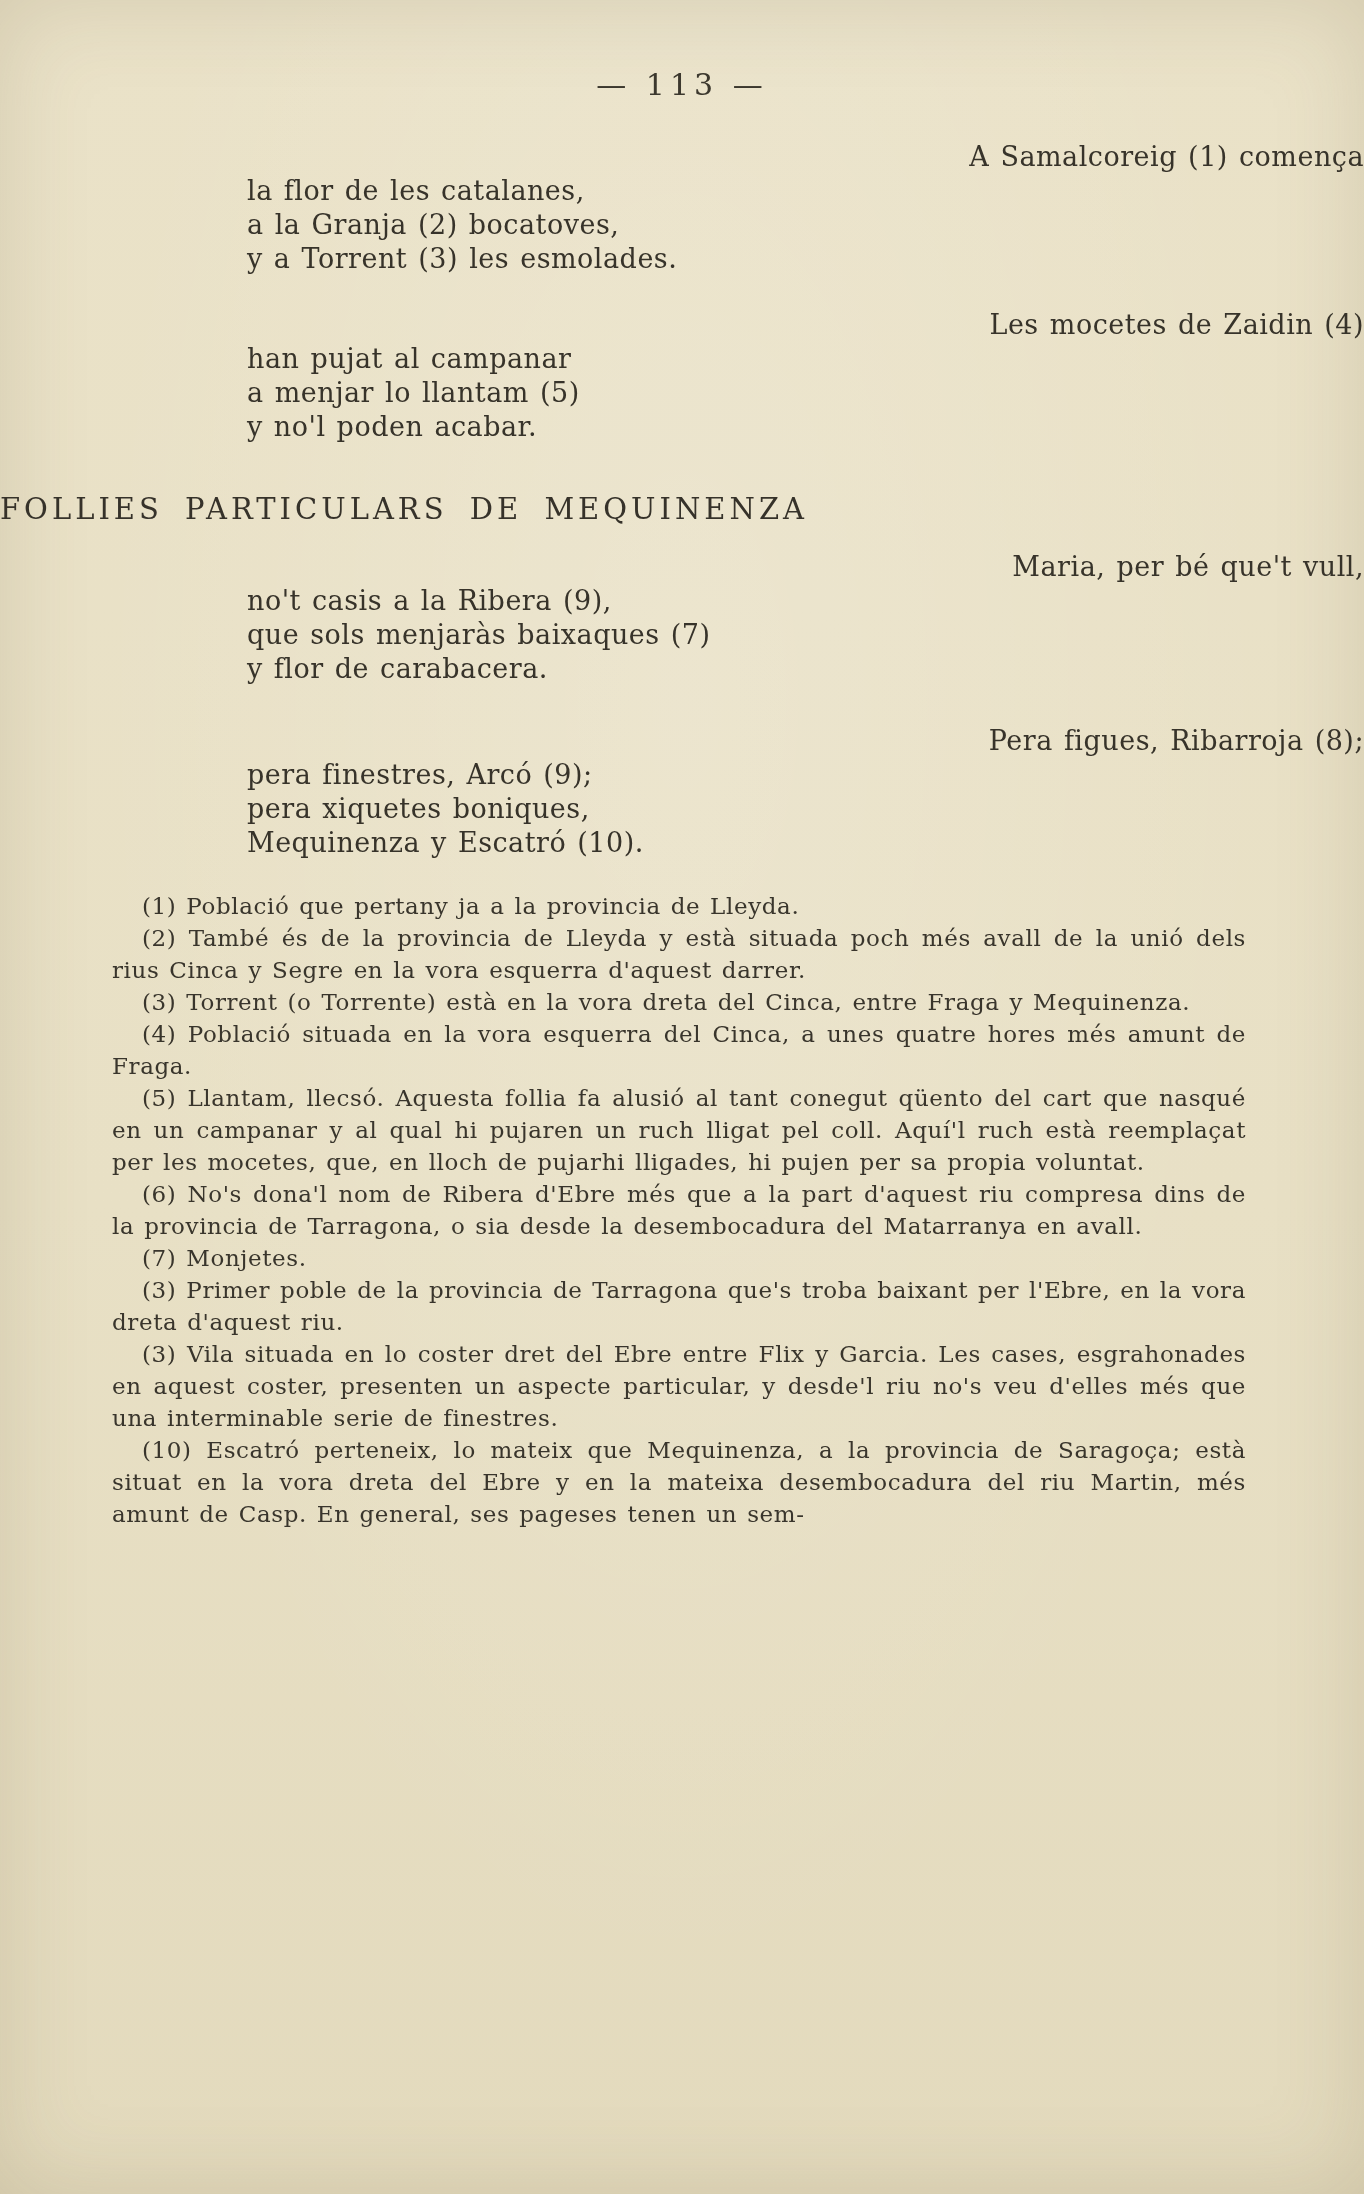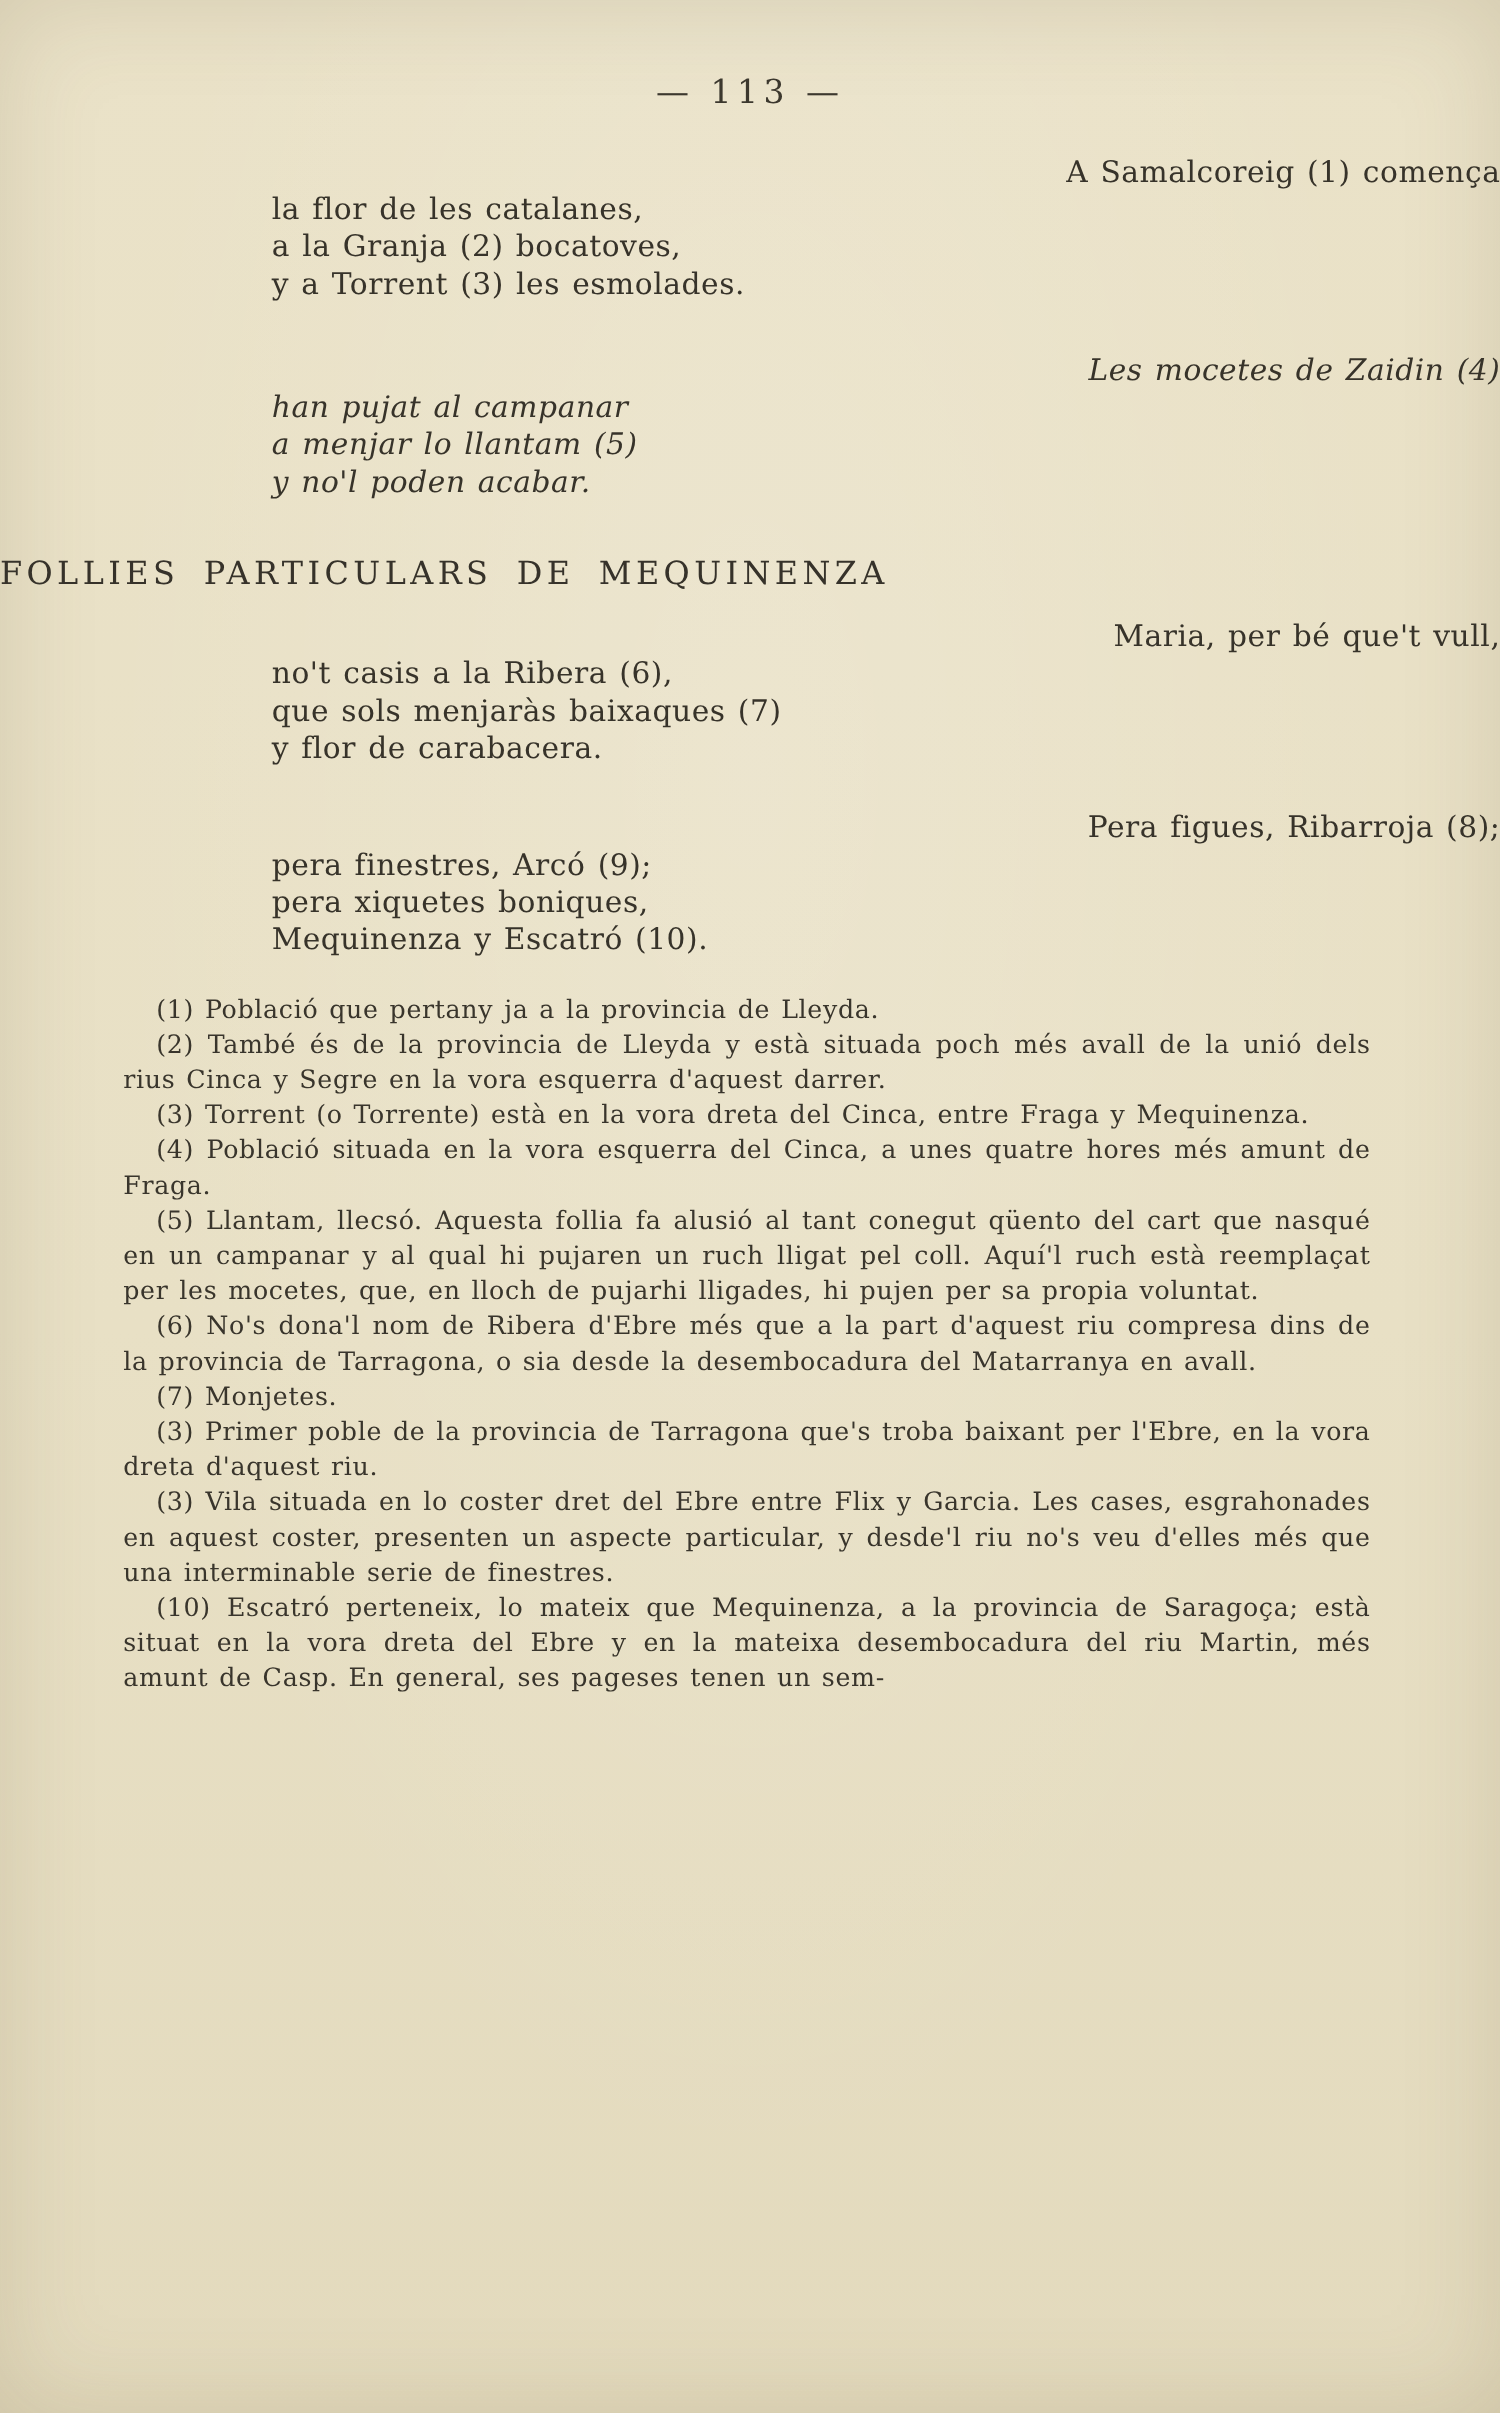--- a/index.html
+++ b/index.html
@@ -31,21 +31,21 @@
   }
   .verse {
     margin-left: 247px;
     font-size: 27px;
     line-height: 34px;
     letter-spacing: 0.5px;
     word-spacing: 2px;
   }
   .vline.first { text-indent: 24px; text-align: right; }
   .stanza-1 { margin-top: 36px; }
-  .stanza-2 { margin-top: 44px; font-style: italic; }
+  .stanza-2 { margin-top: 32px; }
   .section-heading {
     margin: 46px 0 0 0;
     text-align: left;
     font-size: 29px;
     line-height: 38px;
     font-weight: normal;
     letter-spacing: 4px;
     word-spacing: 9px;
     color: #36322a;
   }
@@ -83,21 +83,21 @@
     <div class="vline first">Les mocetes de Zaidin (4)</div>
     <div class="vline">han pujat al campanar</div>
     <div class="vline">a menjar lo llantam (5)</div>
     <div class="vline">y no'l poden acabar.</div>
   </div>
 
   <h2 class="section-heading">FOLLIES PARTICULARS DE MEQUINENZA</h2>
 
   <div class="verse stanza-3">
     <div class="vline first">Maria, per bé que't vull,</div>
-    <div class="vline">no't casis a la Ribera (6),</div>
+    <div class="vline">no't casis a la Ribera (9),</div>
     <div class="vline">que sols menjaràs baixaques (7)</div>
     <div class="vline">y flor de carabacera.</div>
   </div>
 
   <div class="verse stanza-4">
     <div class="vline first">Pera figues, Ribarroja (8);</div>
     <div class="vline">pera finestres, Arcó (9);</div>
     <div class="vline">pera xiquetes boniques,</div>
     <div class="vline">Mequinenza y Escatró (10).</div>
   </div>

